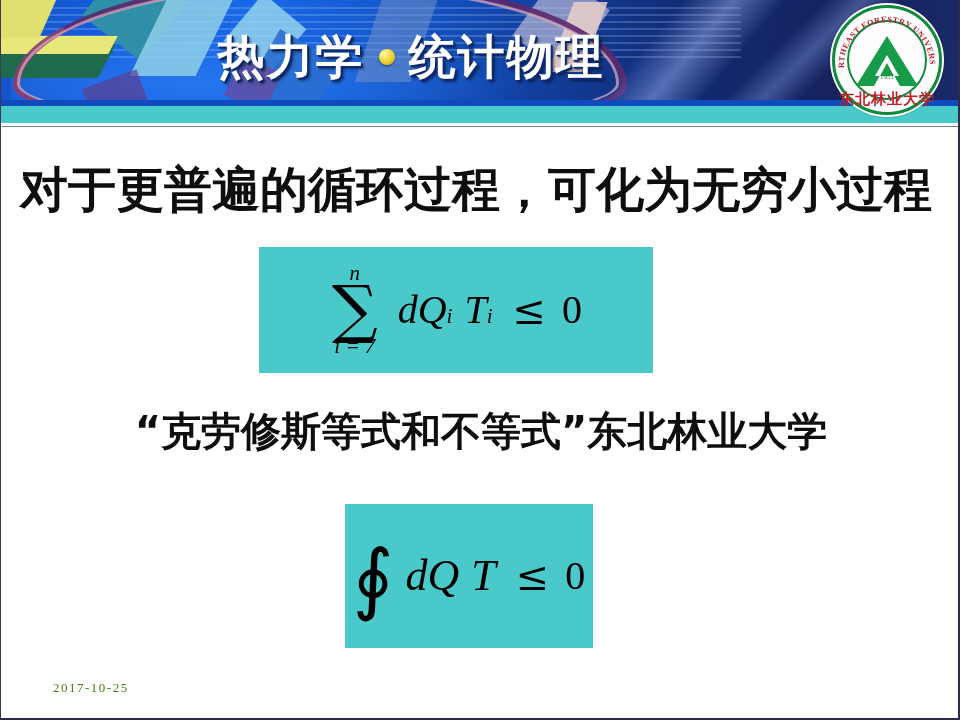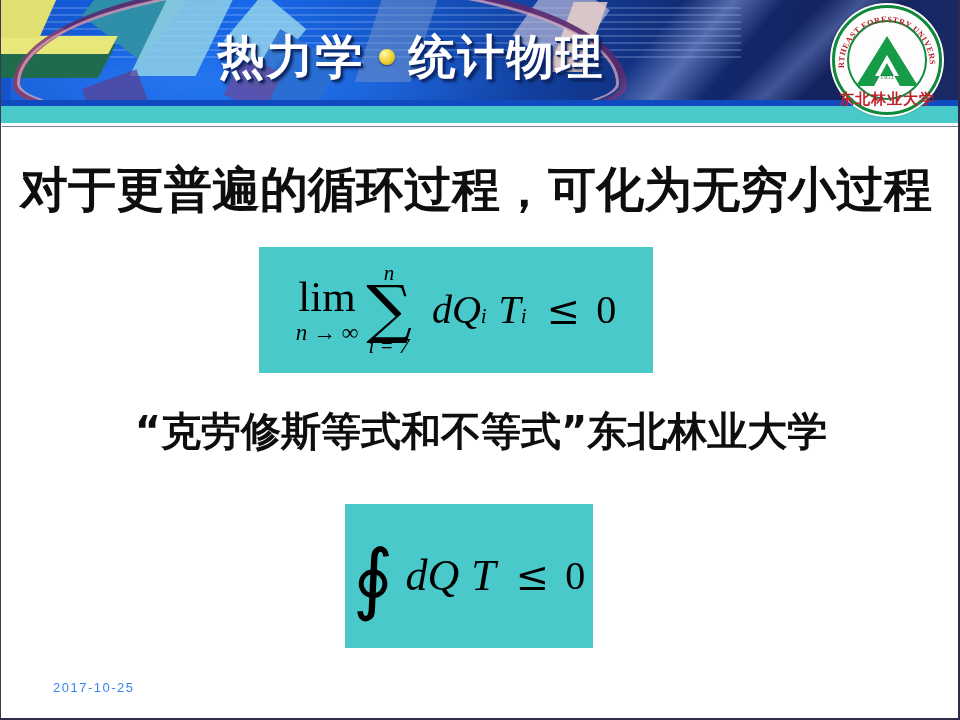--- a/index.html
+++ b/index.html
@@ -376,24 +376,24 @@
     line-height: .8;
     font-family: "DejaVu Serif", serif;
     margin-right: 2px;
     position: relative;
     top: 2px;
   }
 
   .date-stamp {
     position: absolute;
     left: 52px; top: 680px;
-    font-family: Liberation Sans, sans-serif;
+    font-family: Liberation Serif, serif;
     font-size: 13px;
     letter-spacing: 1.5px;
-    color: #3b82f6;
+    color: #4d7c0f;
   }
 </style>
 </head>
 <body>
 
 <div class="slide">
 
   <div class="header">
     <div class="glow"></div>
     <div class="streaks"></div>
@@ -444,24 +444,20 @@
   </div>
 
   <div class="blue-rule"></div>
   <div class="teal-bar"></div>
   <div class="body-rule"></div>
 
   <div class="heading">对于更普遍的循环过程，可化为无穷小过程</div>
 
   <div class="formula-box" id="formula-box-1">
     <div class="mrow">
-      <span class="lim-block">
-        <span class="lim-main">lim</span>
-        <span class="lim-sub">n → ∞</span>
-      </span>
 
       <span class="sum-block">
         <span class="sum-top">n</span>
         <span class="sum-sign">∑</span>
         <span class="sum-bot">i = 7</span>
       </span>
 
       <span class="frac f1">
         <span class="num"><span>dQ</span><span class="idx">i</span></span>
         <span class="bar"></span>

